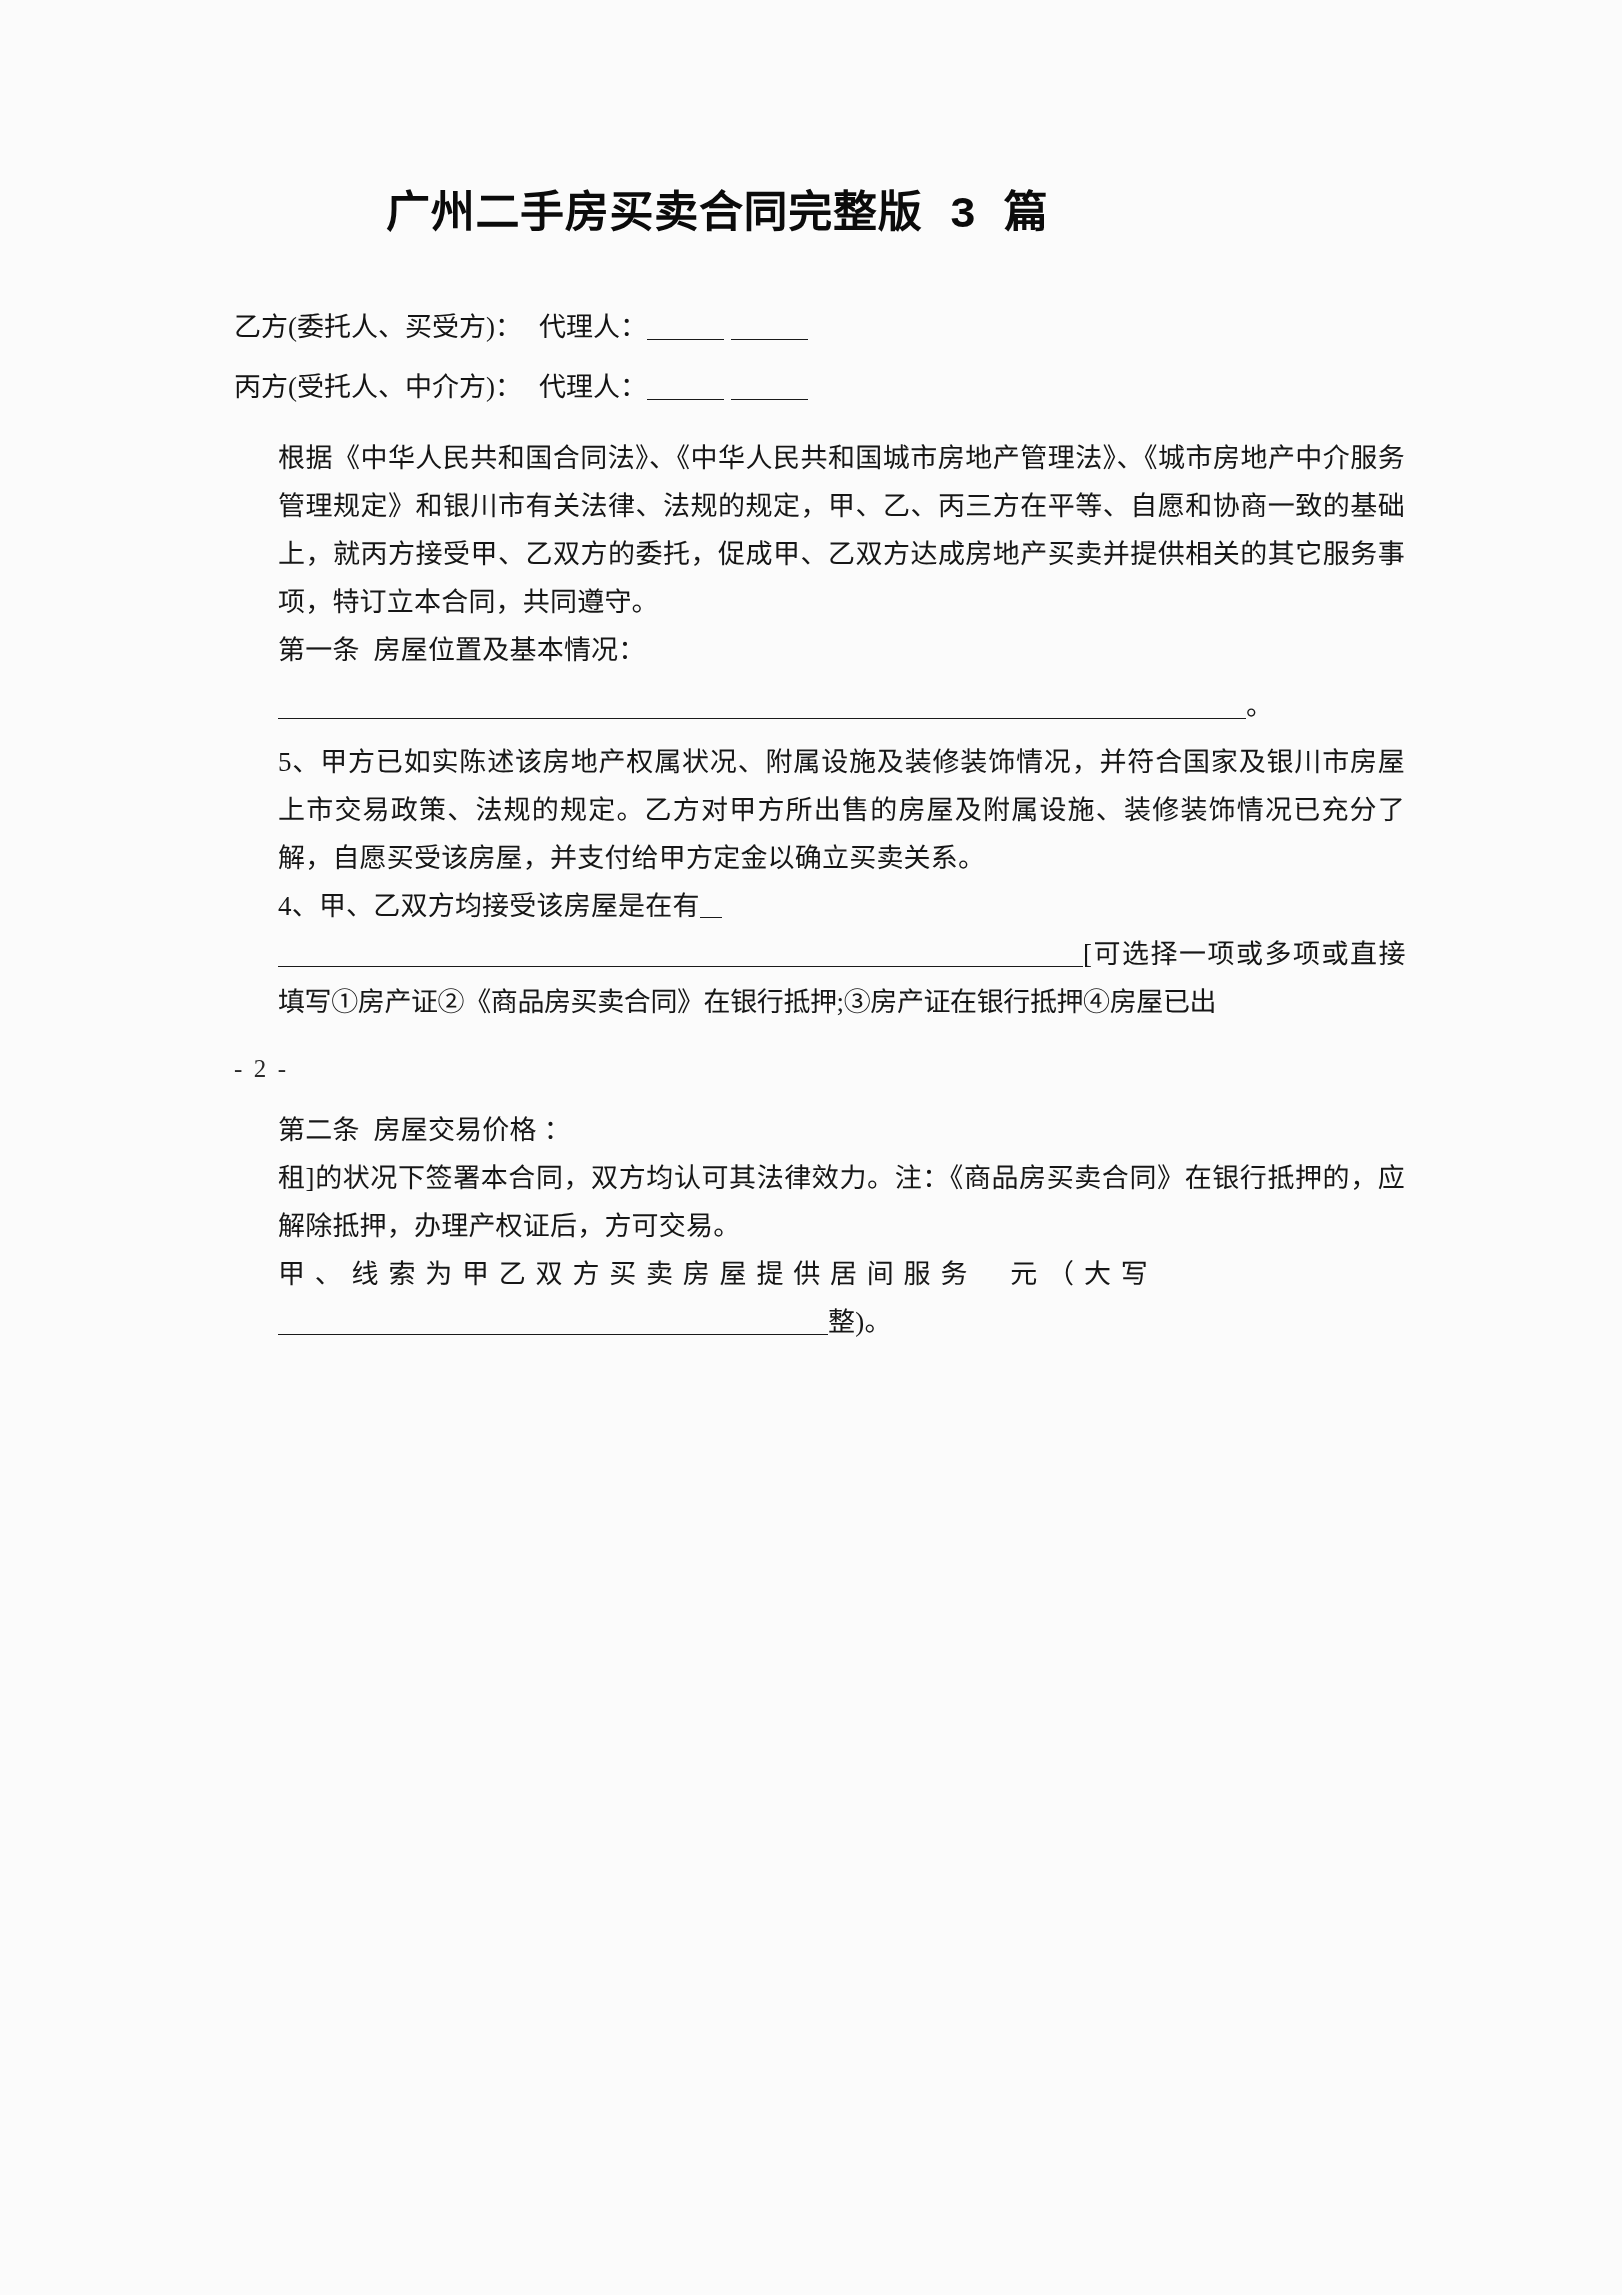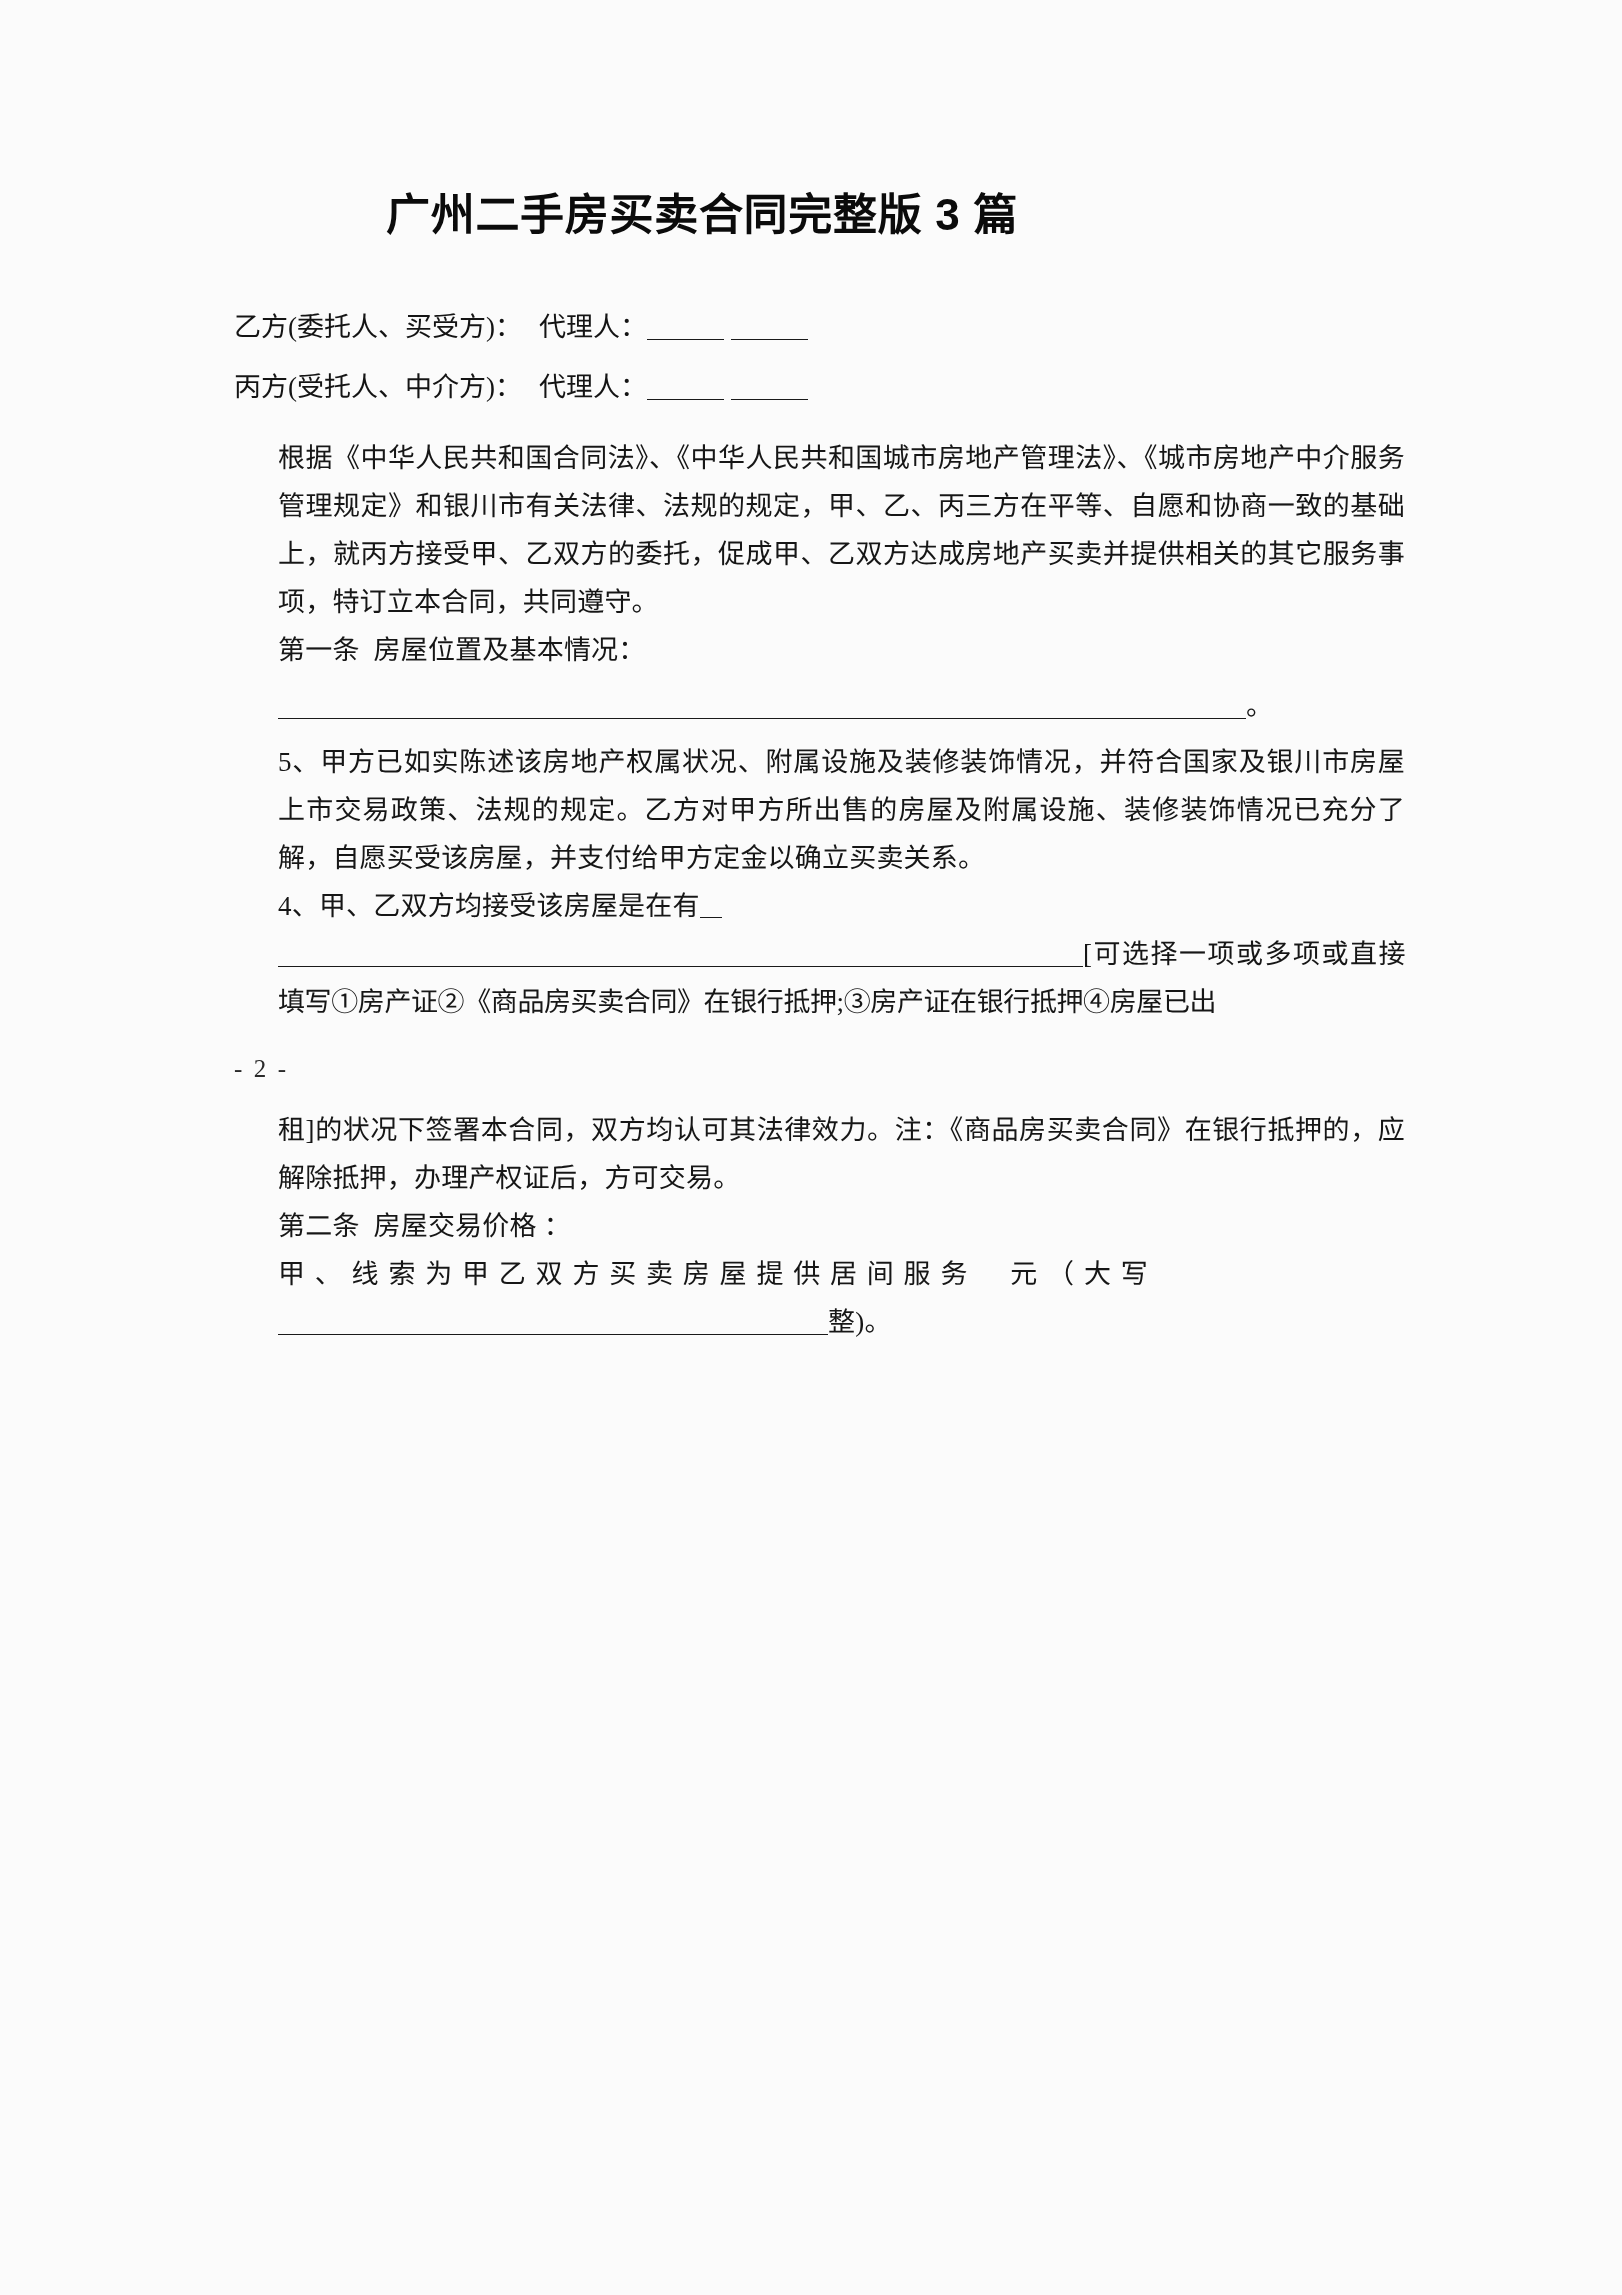--- a/index.html
+++ b/index.html
@@ -20,21 +20,21 @@
   }
   .content {
     position: absolute;
     left: 234px;
     top: 0;
     width: 1171px;
   }
 
   
   .doc-title {
-    font-family: Liberation Sans, sans-serif;
+    font-family: Liberation Mono, monospace;
     font-weight: 700;
     font-size: 44px;
     line-height: 1.1;
     letter-spacing: 0.7px;
     margin: 0;
     padding-top: 191px;
     padding-left: 152px;
     color: #0b0b0b;
     white-space: nowrap;
   }
@@ -133,23 +133,23 @@
       <div class="gap-sm"></div>
 
       <div class="line justify">5、甲方已如实陈述该房地产权属状况、附属设施及装修装饰情况，并符合国家及银川市房屋上市交易政策、法规的规定。乙方对甲方所出售的房屋及附属设施、装修装饰情况已充分了解，自愿买受该房屋，并支付给甲方定金以确立买卖关系。</div>
 
       <div class="line"><span>4、甲、乙双方均接受该房屋是在有</span><span class="blank w-tiny"></span></div>
 
       <div class="line justify tight"><span class="blank w-row"></span><span>[可选择一项或多项或直接填写①房产证②《商品房买卖合同》在银行抵押;③房产证在银行抵押④房屋已出</span></div>
 
       <div class="page-marker">- 2 -</div>
 
+      <div class="line">第二条  房屋交易价格 ：</div>
+
       <div class="line justify">租]的状况下签署本合同，双方均认可其法律效力。注：《商品房买卖合同》在银行抵押的，应解除抵押，办理产权证后，方可交易。</div>
-
-      <div class="line">第二条  房屋交易价格 ：</div>
 
       <div class="line justify spaced-xwide">甲、线索为甲乙双方买卖房屋提供居间服务  元（大写</div>
 
       <div class="line"><span class="blank w-long"></span><span>整)。</span></div>
 
     </div>
   </div>
 </div>
 
 

